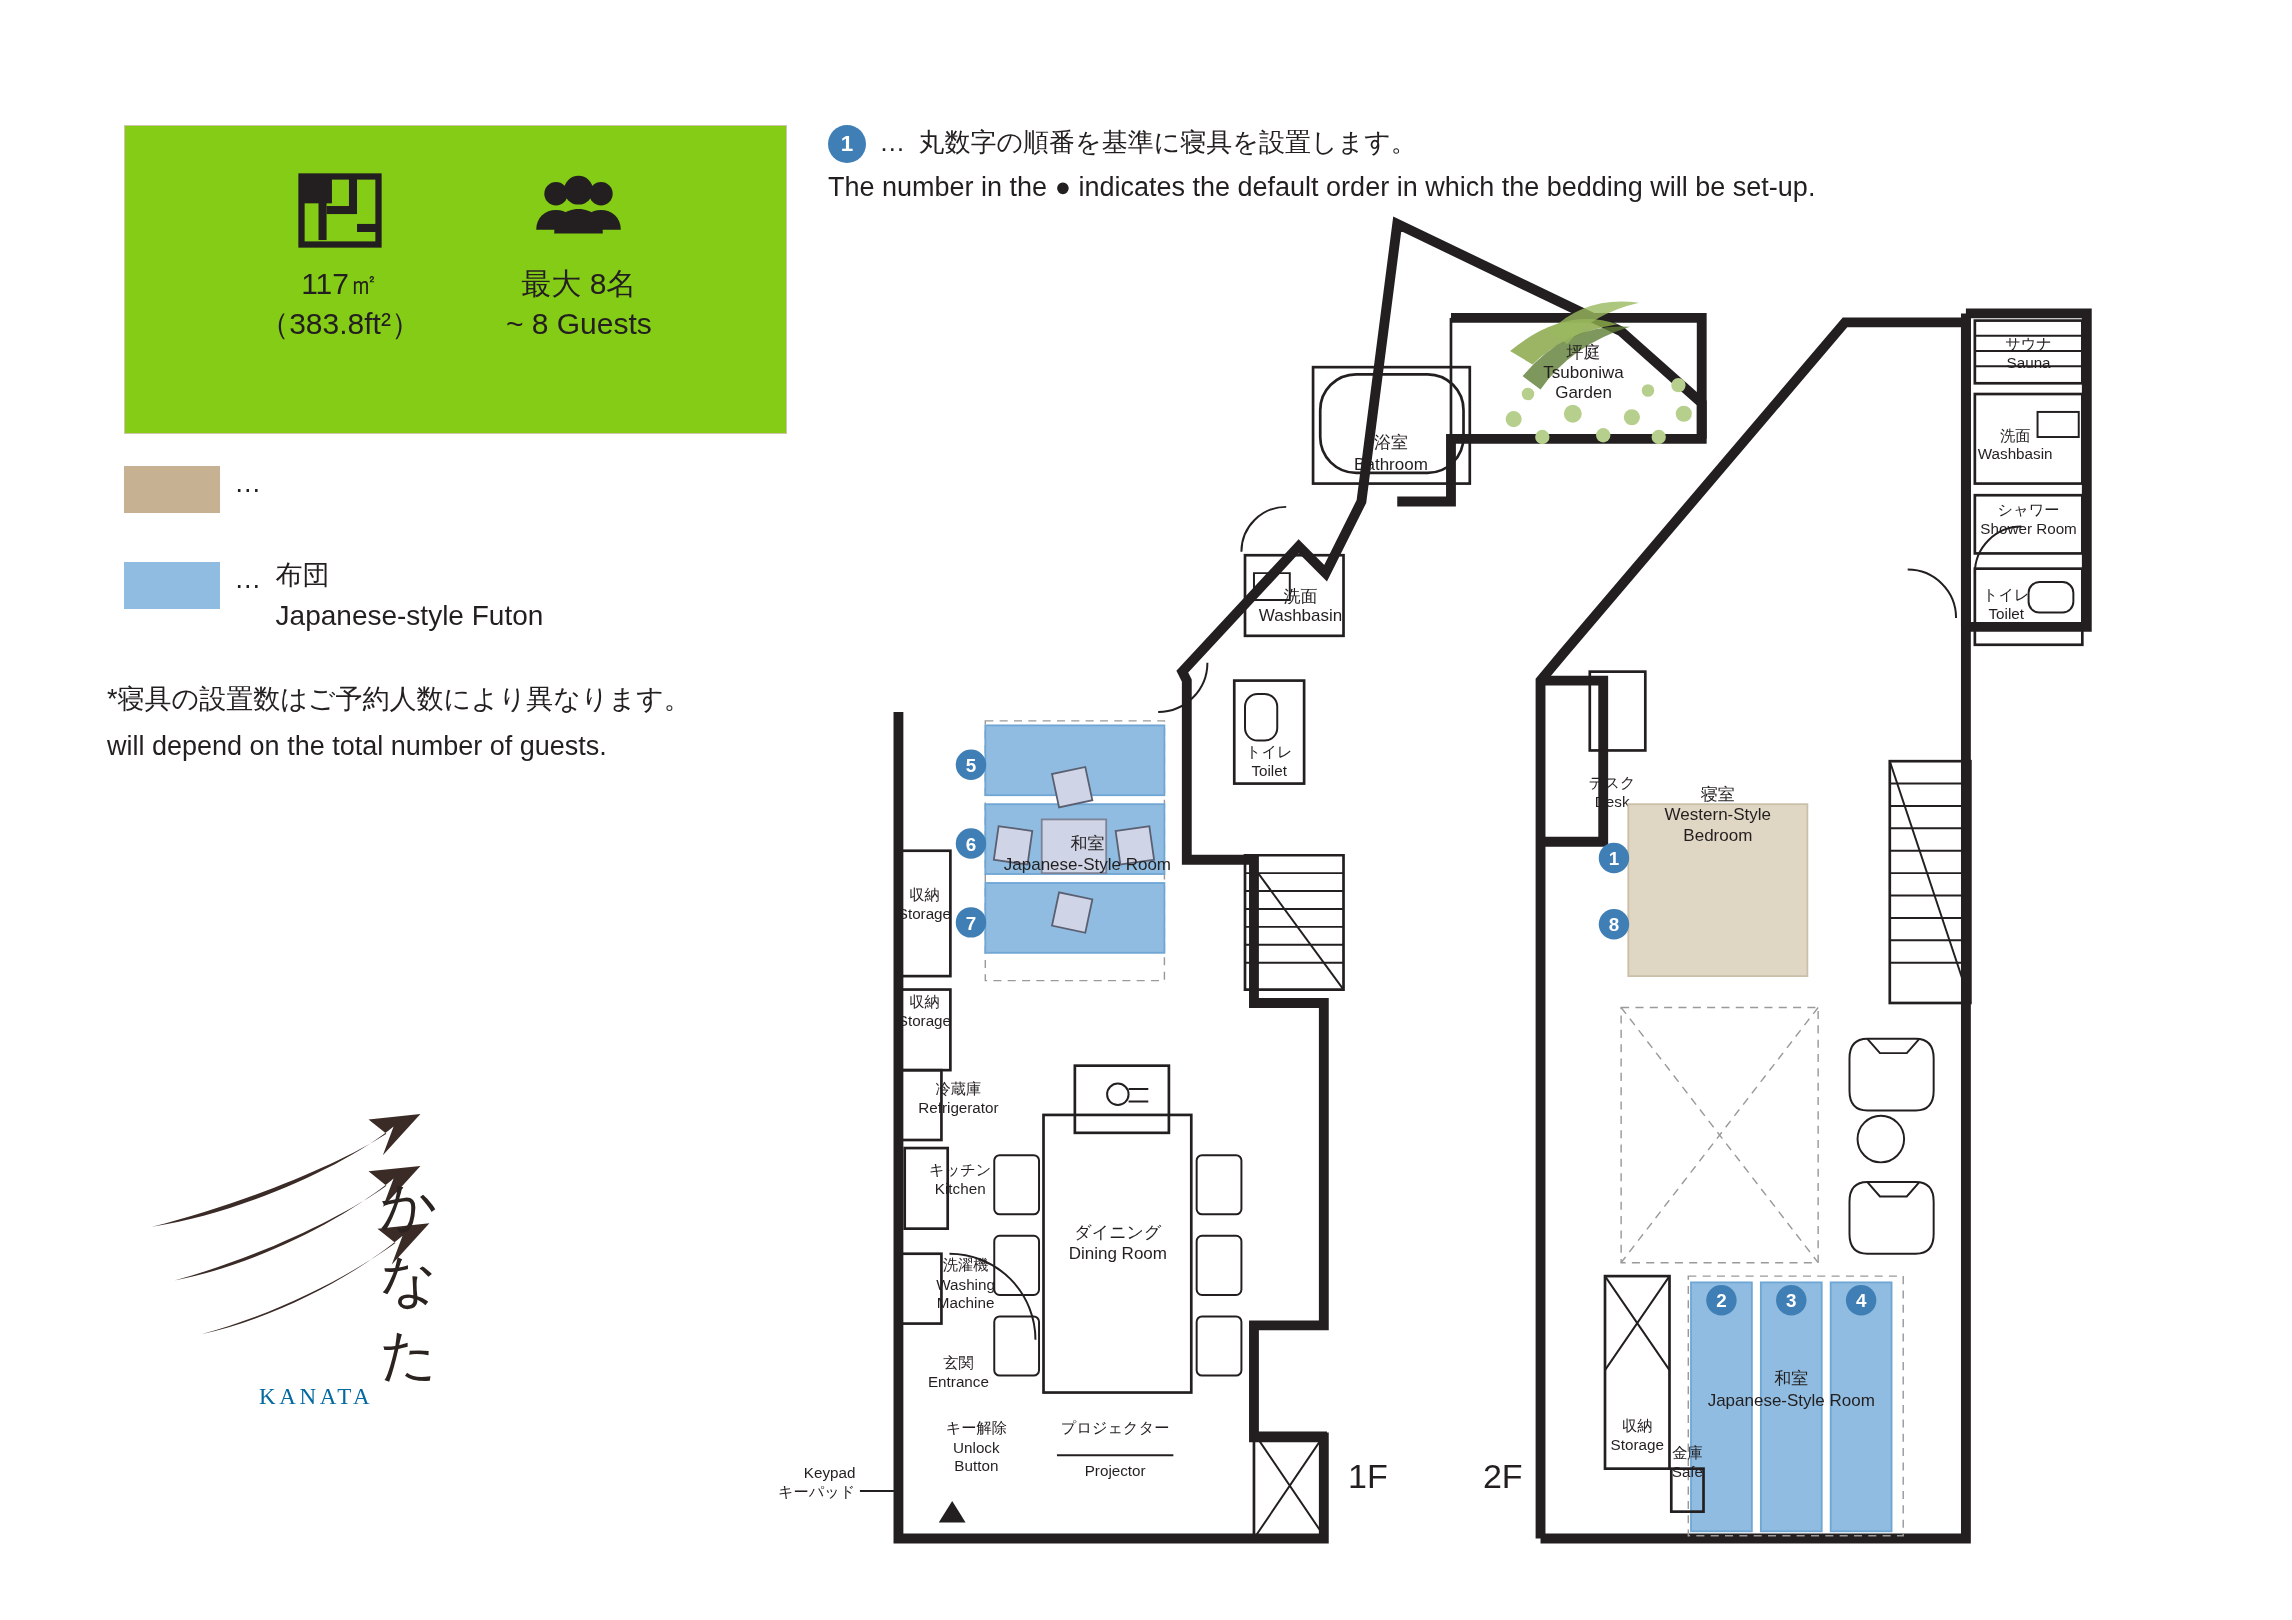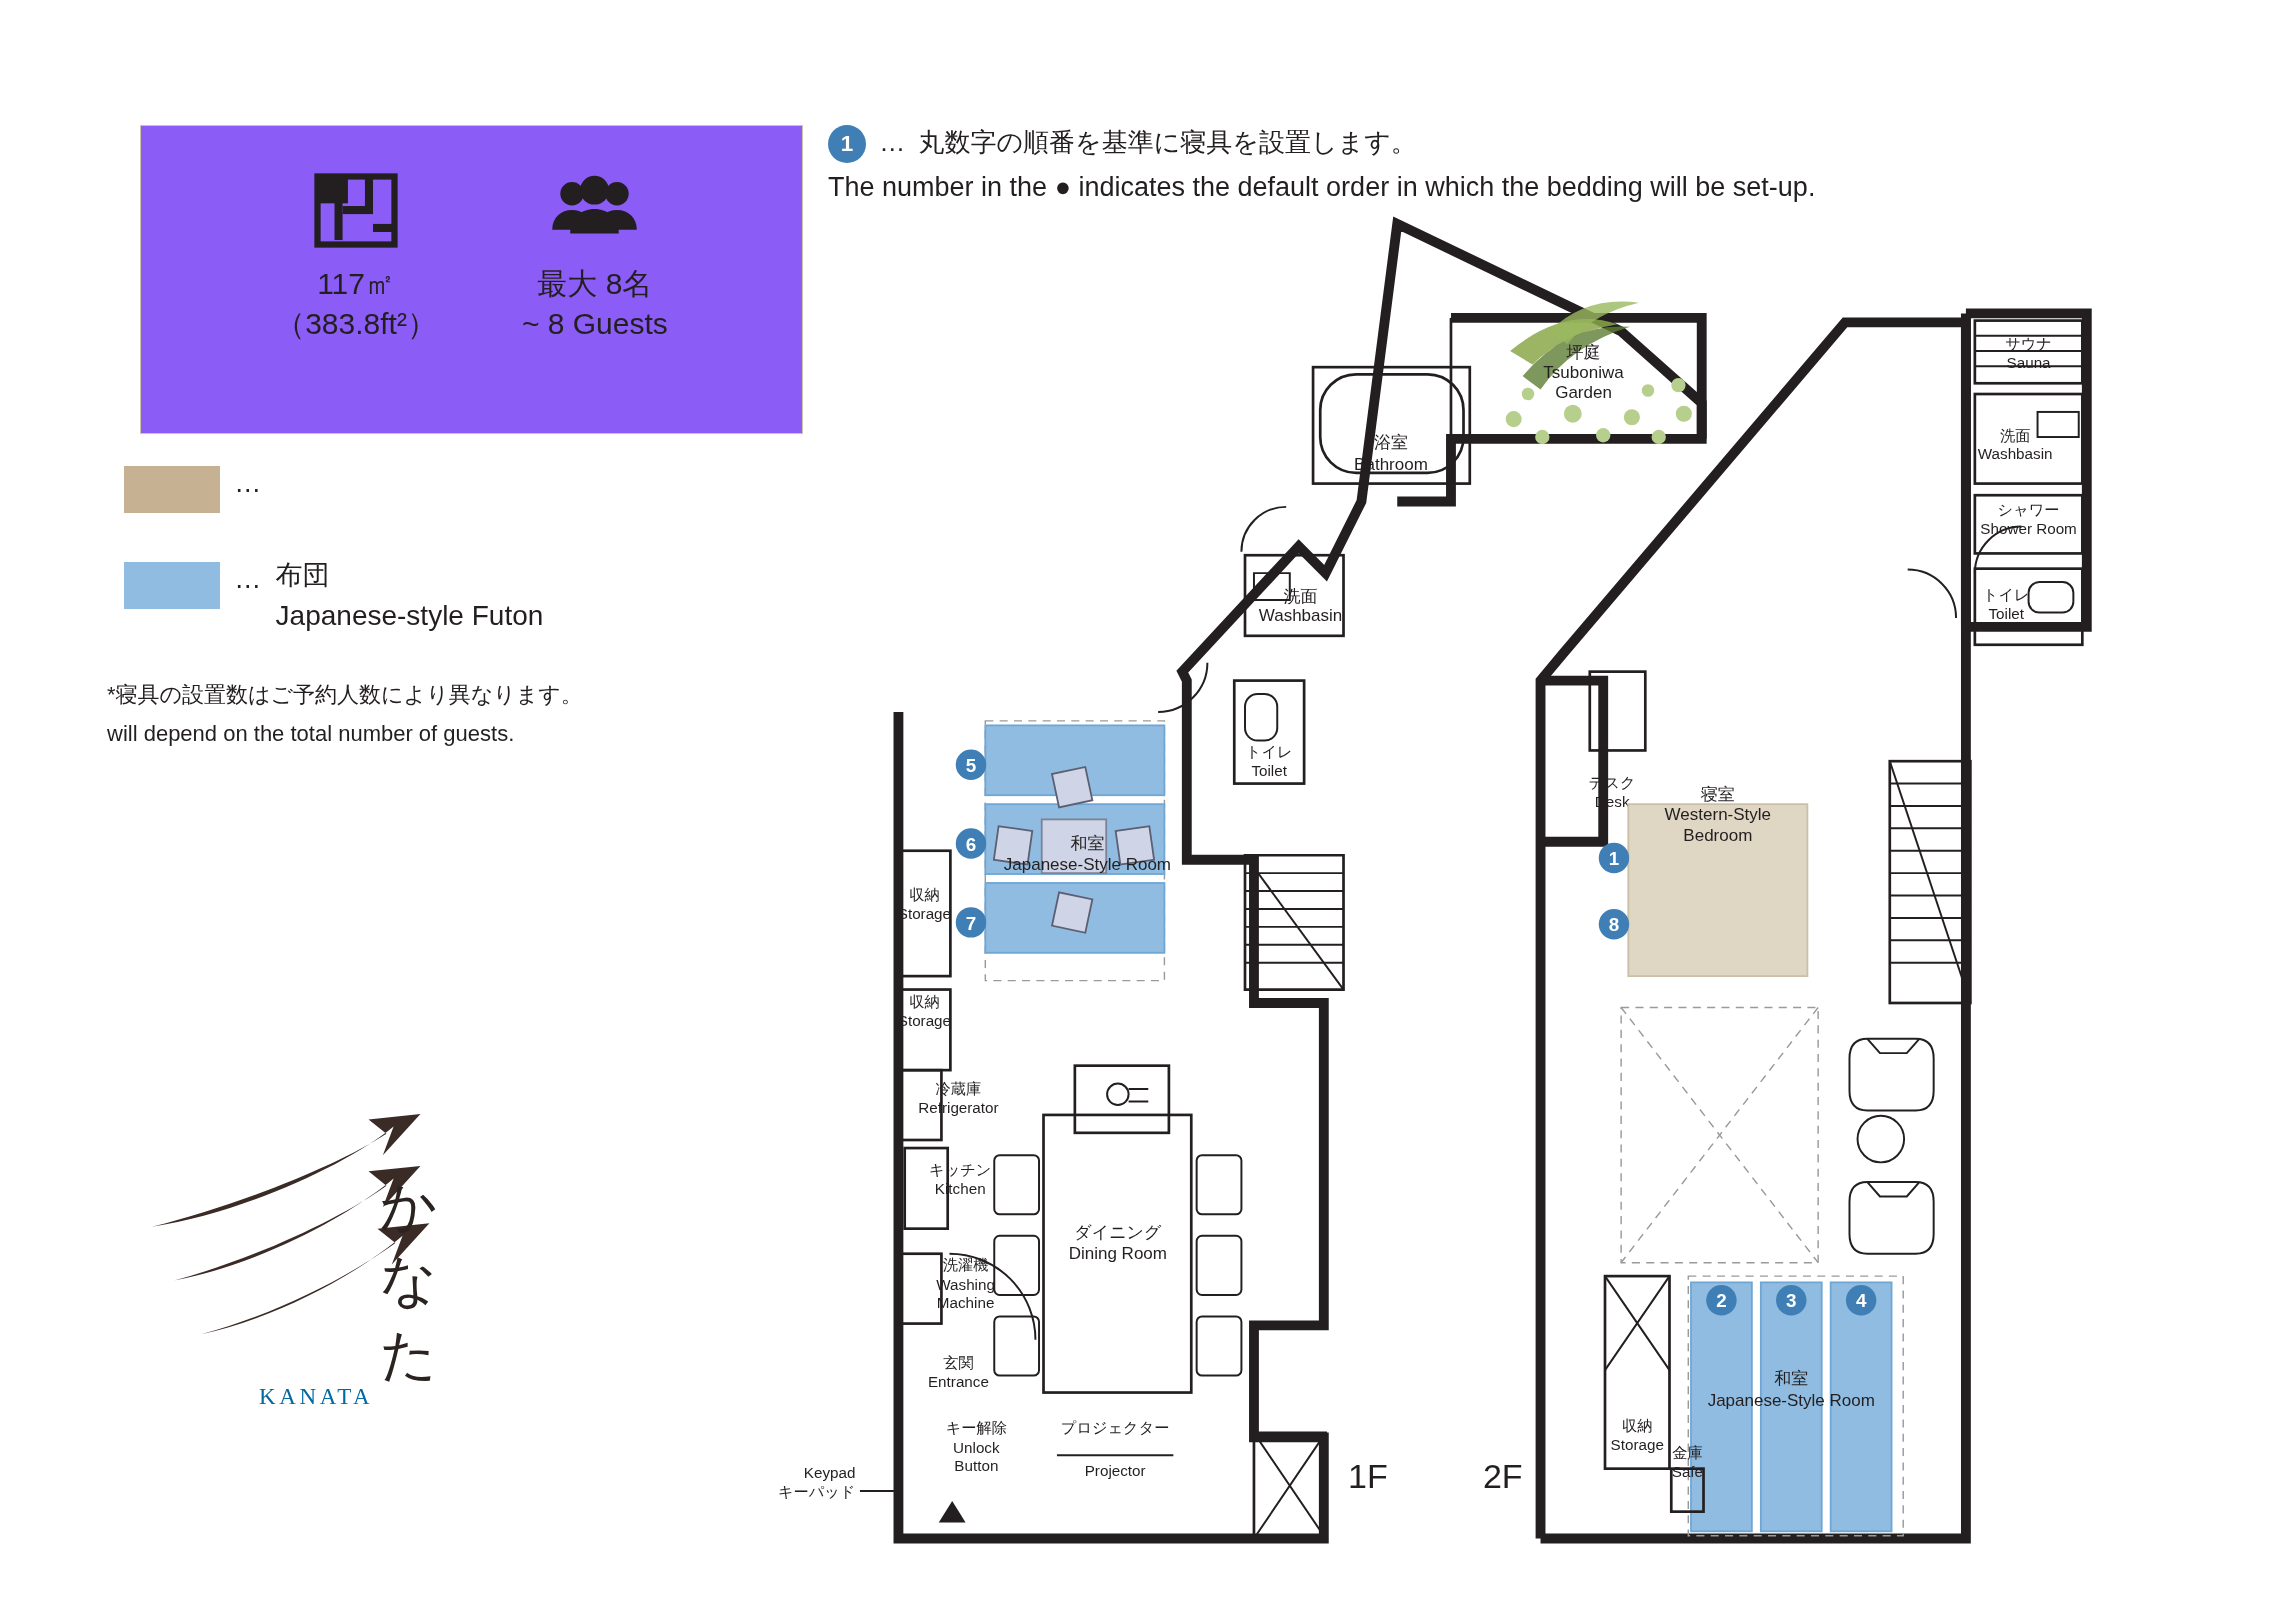--- a/index.html
+++ b/index.html
@@ -8,43 +8,43 @@
     background:#ffffff;
     font-family:"Liberation Sans", sans-serif;
     color:#231f20;
     position:relative;
     overflow:hidden;
   }
   .abs { position:absolute; }
 
   
   #info-box {
-    left:140px; top:125px; width:663px; height:309px;
+    left:124px; top:125px; width:663px; height:309px;
     border:1.8px solid #cfc4ae;
-    background:#8b5cf6;
+    background:#84cc16;
     box-sizing:border-box;
   }
   #info-inner {
     display:flex; align-items:flex-start; justify-content:center;
     gap:85px; padding-top:43px;
   }
   .info-col { text-align:center; }
   .info-col .glyph { height:82px; display:flex; align-items:center; justify-content:center; }
   .info-col .cap { font-size:30px; line-height:1.35; margin-top:12.5px; white-space:pre; }
 
   
   .legend-row { display:flex; align-items:flex-start; gap:14.3px; }
   #legend { left:124px; top:461px; width:681px; }
   .swatch { width:96px; height:47px; flex:none; margin-top:5.4px; }
   .legend-dots { font-size:27px; margin-top:7.2px; }
   .legend-text { font-size:27px; line-height:1.45; }
   .legend-text .ja { display:block; }
   .legend-text .en { display:block; font-size:28px; }
 
-  #notes { left:107px; top:676px; width:806px; font-size:22px; line-height:1.75; }
+  #notes { left:107px; top:676px; width:806px; font-size:27px; line-height:1.75; }
 
   
   #brand { left:125px; top:1021px; width:412px; height:466px; }
   #brand-kanji { position:absolute; left:255px; top:148px; font-family:"DejaVu Serif", serif;
      font-size:56px; line-height:1.33; color:#2b2320; }
   #brand-word { position:absolute; left:134px; top:363px; font-size:23px; letter-spacing:3.6px;
      color:#0369a1; font-family:"Liberation Serif", serif; }
 
   
   #top-note { left:828px; top:125px; width:1343px; }

